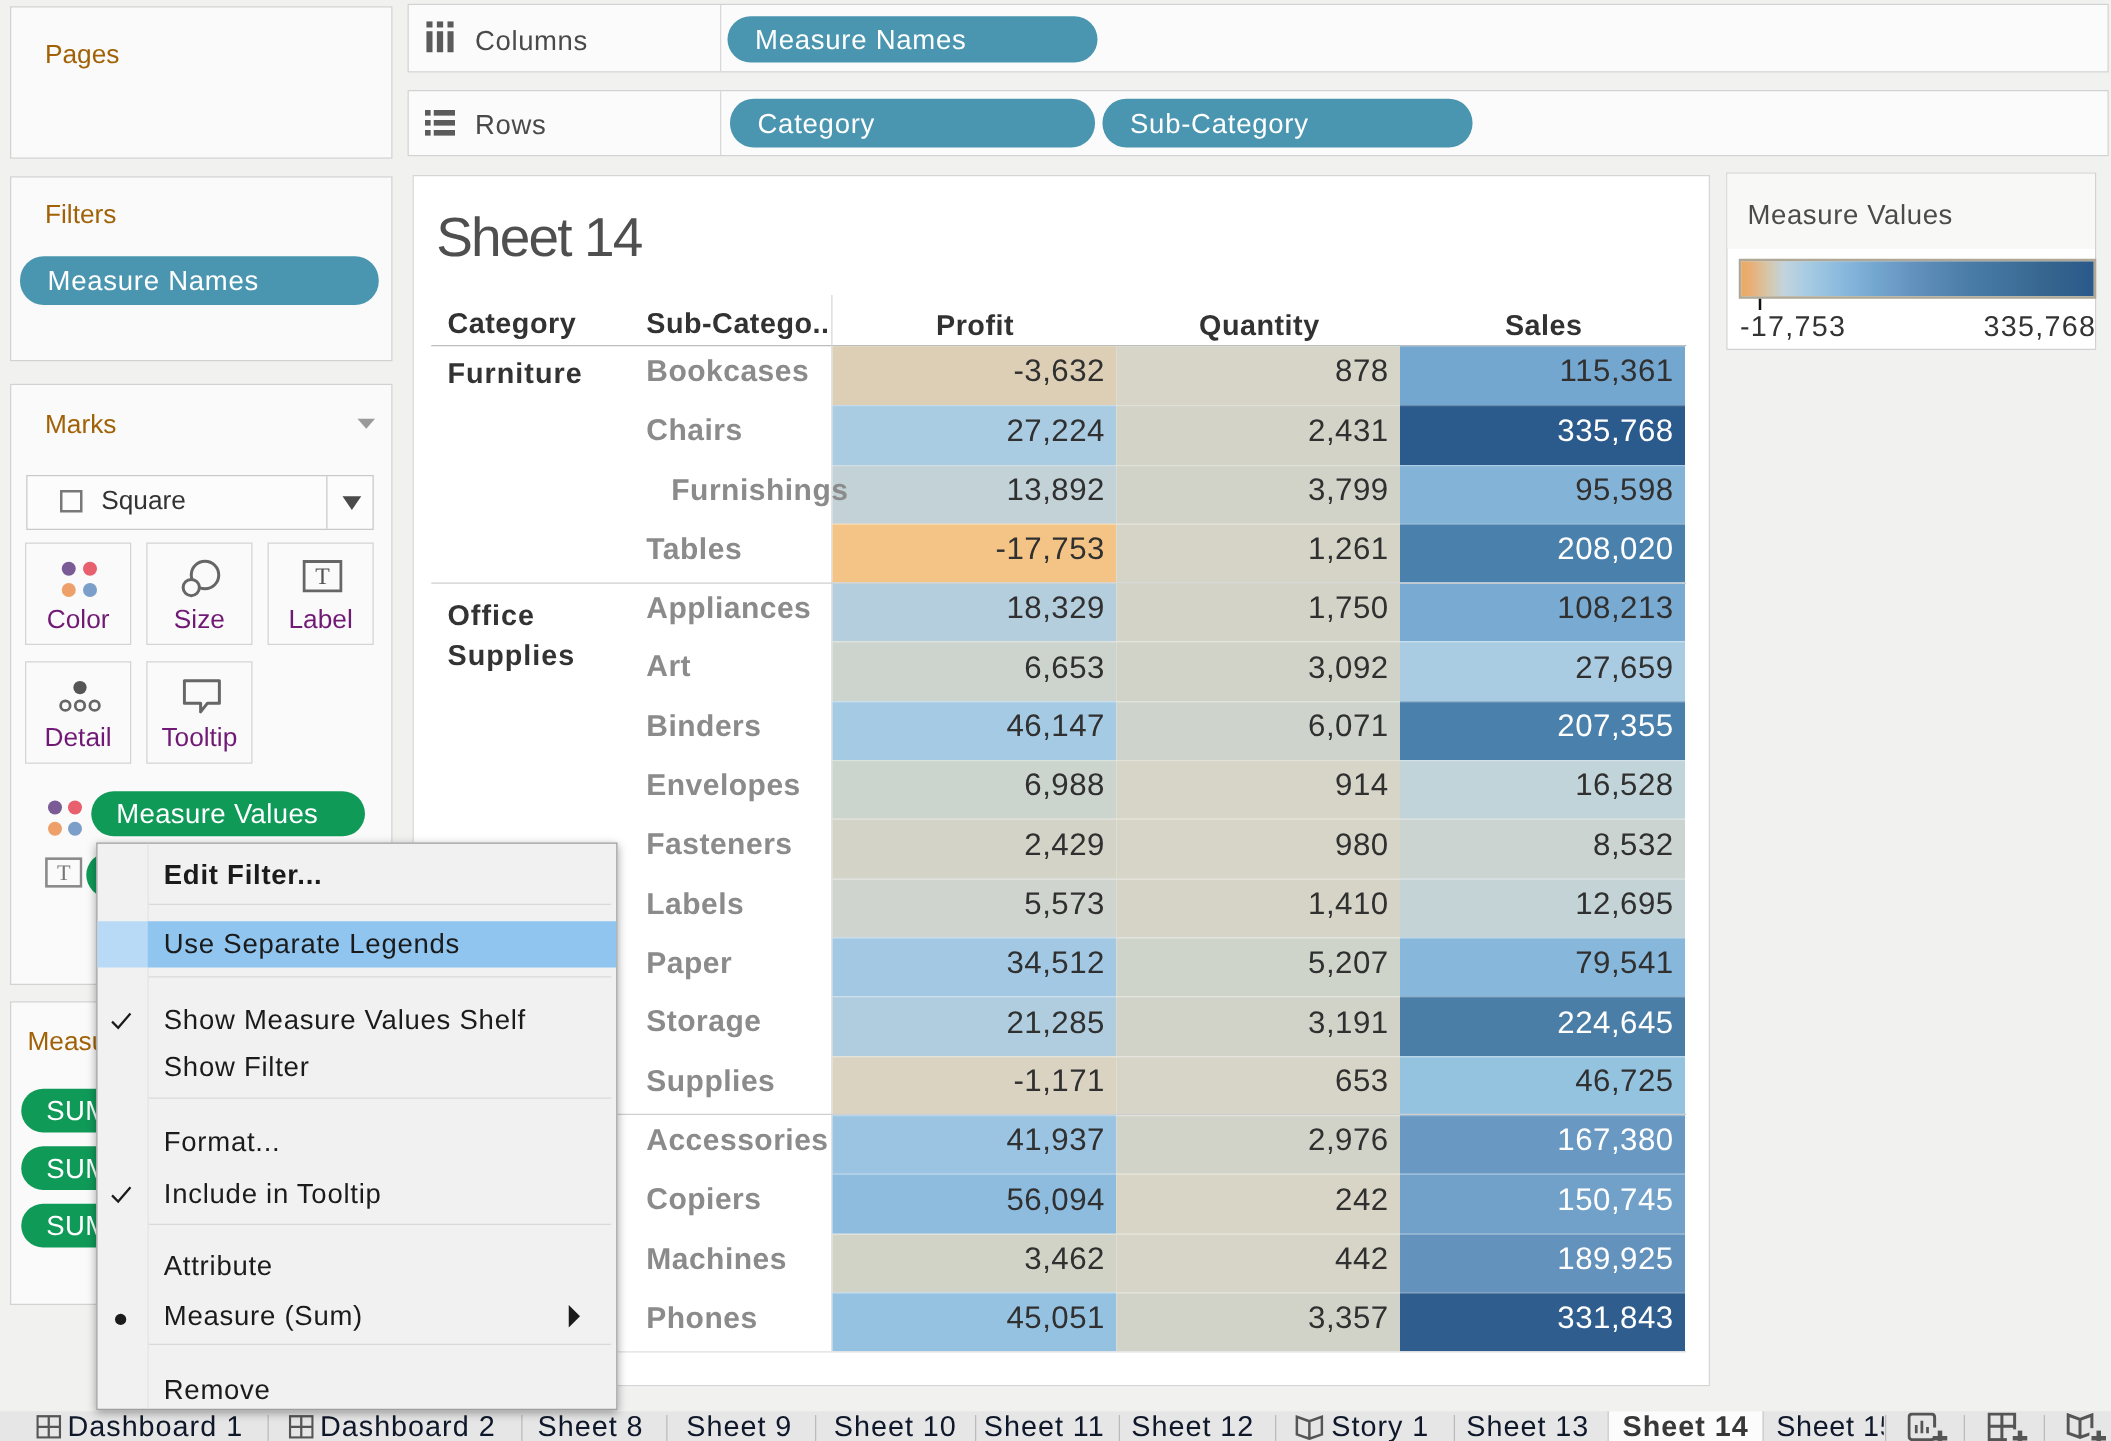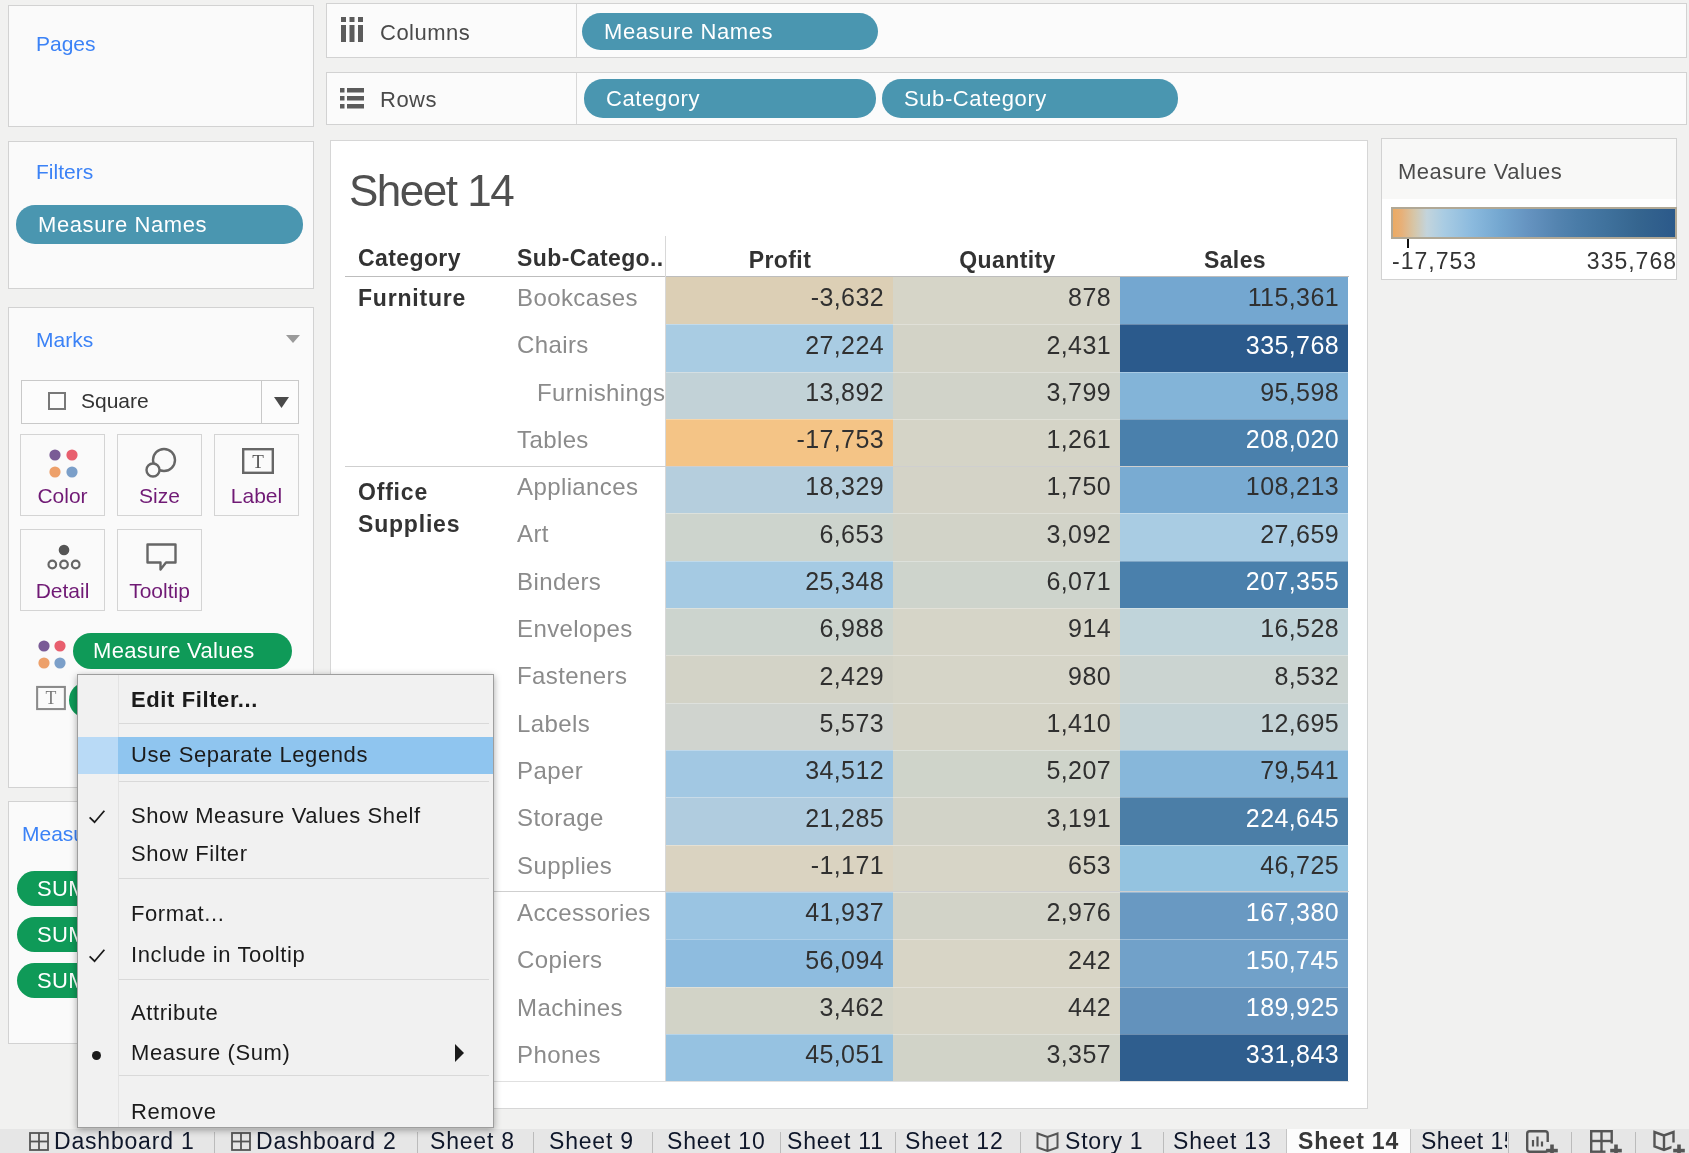--- a/index.html
+++ b/index.html
@@ -1,23 +1,23 @@
 <!DOCTYPE html>
 <html><head><meta charset="utf-8">
 <style>
 * { margin:0; padding:0; box-sizing:border-box; }
 html,body { width:1689px; height:1153px; overflow:hidden; background:#f1f1f0;
   font-family:"Liberation Sans", sans-serif; }
 .card { position:absolute; background:#fafafa; border:1px solid #d2d2d2; }
-.ptitle { font-size:21px; color:#3b82f6; }
+.ptitle { font-size:21px; color:#a16207; }
 .pill { position:absolute; background:#4a96b0; border-radius:19px; color:#fff;
   font-size:22px; letter-spacing:0.6px; display:flex; align-items:center; justify-content:flex-start; padding-left:22px; }
 .gpill { position:absolute; background:#0f9a58; border-radius:18px; color:#fff;
   font-size:22px; letter-spacing:0.3px; display:flex; align-items:center; justify-content:flex-start; padding-left:20px; }
-.subl { font-size:24px; letter-spacing:0.4px; color:#8b8b8b; display:flex; align-items:center; }
+.subl { font-size:24px; letter-spacing:0.4px; color:#8b8b8b; display:flex; align-items:center;font-weight:bold; }
 .num  { font-size:25px; letter-spacing:0.4px; color:#303030; display:flex; align-items:center; justify-content:flex-end; }
 .wt { color:#fff; }
 .hdr { font-size:23px; letter-spacing:0.4px; font-weight:bold; color:#323232; display:flex; align-items:center; }
 .mi { position:absolute; left:131px; font-size:22px; letter-spacing:0.6px; color:#1b1b1b; display:flex; align-items:center; height:40px; }
 .sep { position:absolute; left:119px; width:370px; height:1px; background:#d9d9d9; }
 .tabt { position:absolute; font-size:23px; letter-spacing:0.8px; color:#0f172a; height:24px; display:flex; align-items:center; }
 .tdiv { position:absolute; width:1px; top:1132px; height:21px; background:#bbbbbb; }
 .btn { position:absolute; background:#fafafa; border:1px solid #d4d4d4; }
 .btnl { position:absolute; width:100%; text-align:center; font-size:21px; color:#701a75; }
 </style></head>
@@ -193,21 +193,21 @@
 <div style="position:absolute;left:893px;top:513px;width:227px;height:48px;background:#d2d3c8;border-top:1px solid rgba(255,255,255,0.3);"></div>
 <div style="position:absolute;left:1120px;top:513px;width:228px;height:48px;background:#a9cce3;border-top:1px solid rgba(255,255,255,0.3);"></div>
 <div class="subl" style="position:absolute;left:517px;top:510px;width:139px;height:48px;">Art</div>
 <div class="num" style="position:absolute;left:666px;top:510px;width:218px;height:48px;">6,653</div>
 <div class="num" style="position:absolute;left:893px;top:510px;width:218px;height:48px;">3,092</div>
 <div class="num" style="position:absolute;left:1120px;top:510px;width:219px;height:48px;">27,659</div>
 <div style="position:absolute;left:666px;top:561px;width:227px;height:47px;background:#a5cae3;border-top:1px solid rgba(255,255,255,0.3);"></div>
 <div style="position:absolute;left:893px;top:561px;width:227px;height:47px;background:#ced4cc;border-top:1px solid rgba(255,255,255,0.3);"></div>
 <div style="position:absolute;left:1120px;top:561px;width:228px;height:47px;background:#4a80ac;border-top:1px solid rgba(255,255,255,0.3);"></div>
 <div class="subl" style="position:absolute;left:517px;top:558px;width:139px;height:47px;">Binders</div>
-<div class="num" style="position:absolute;left:666px;top:558px;width:218px;height:47px;">25,348</div>
+<div class="num" style="position:absolute;left:666px;top:558px;width:218px;height:47px;">46,147</div>
 <div class="num" style="position:absolute;left:893px;top:558px;width:218px;height:47px;">6,071</div>
 <div class="num wt" style="position:absolute;left:1120px;top:558px;width:219px;height:47px;">207,355</div>
 <div style="position:absolute;left:666px;top:608px;width:227px;height:47px;background:#ccd4ce;border-top:1px solid rgba(255,255,255,0.3);"></div>
 <div style="position:absolute;left:893px;top:608px;width:227px;height:47px;background:#d6d5c8;border-top:1px solid rgba(255,255,255,0.3);"></div>
 <div style="position:absolute;left:1120px;top:608px;width:228px;height:47px;background:#c0d4da;border-top:1px solid rgba(255,255,255,0.3);"></div>
 <div class="subl" style="position:absolute;left:517px;top:605px;width:139px;height:47px;">Envelopes</div>
 <div class="num" style="position:absolute;left:666px;top:605px;width:218px;height:47px;">6,988</div>
 <div class="num" style="position:absolute;left:893px;top:605px;width:218px;height:47px;">914</div>
 <div class="num" style="position:absolute;left:1120px;top:605px;width:219px;height:47px;">16,528</div>
 <div style="position:absolute;left:666px;top:655px;width:227px;height:48px;background:#d3d3c7;border-top:1px solid rgba(255,255,255,0.3);"></div>

